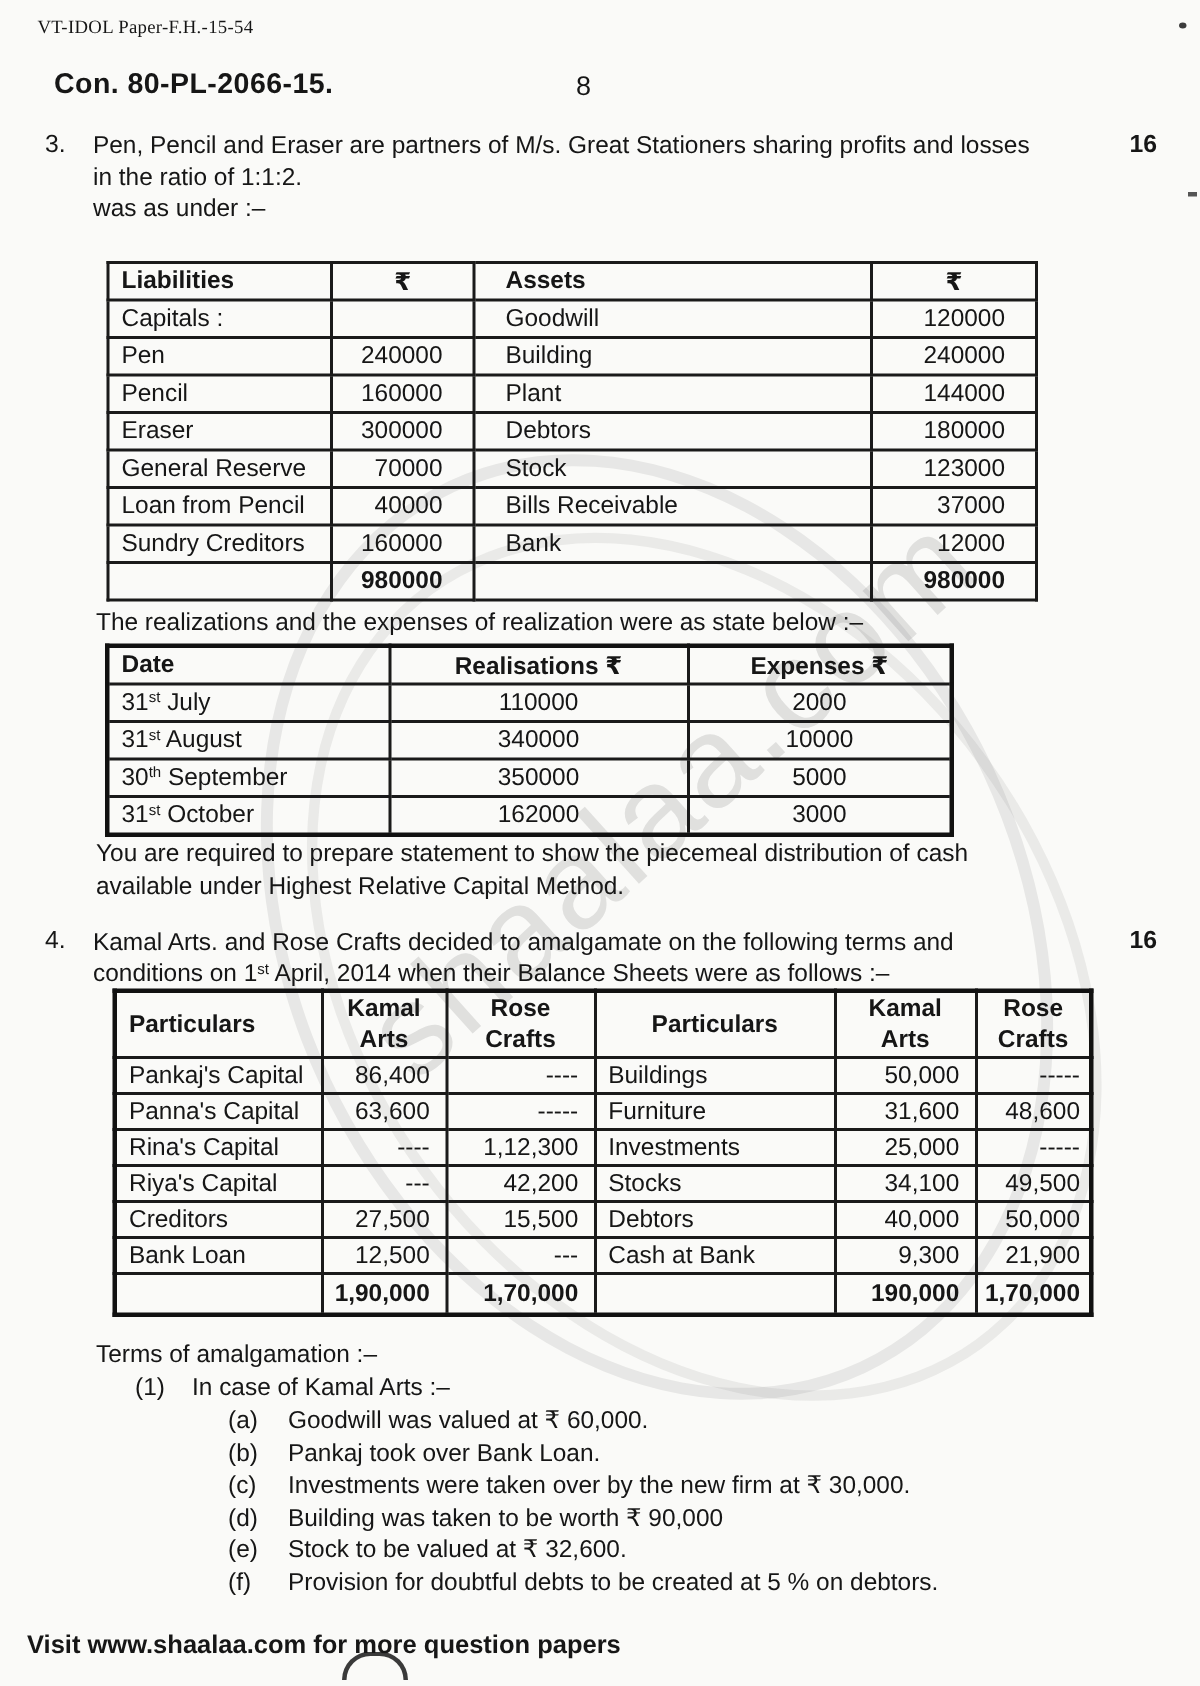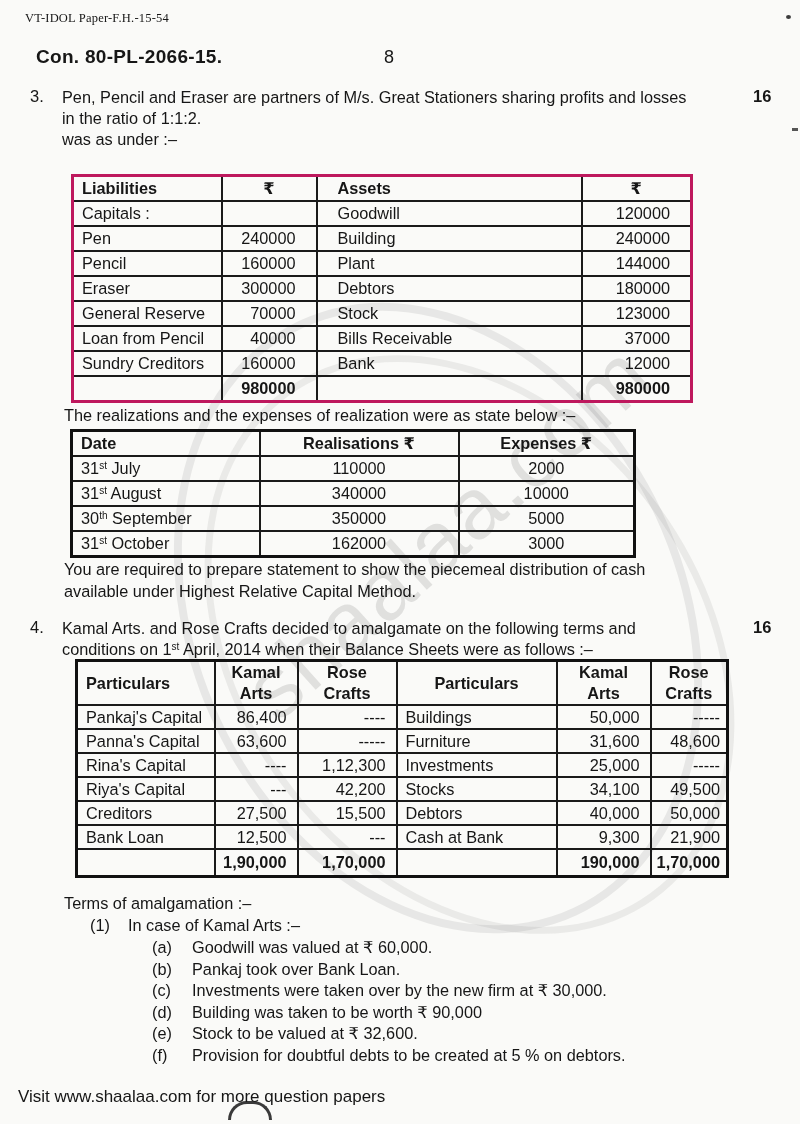--- a/index.html
+++ b/index.html
@@ -43,42 +43,42 @@
   th{font-weight:bold;}
   .al{text-align:left;padding-left:8px;}
   .ac{text-align:center;}
   .ar{text-align:right;padding-right:20px;}
   .ar2{text-align:right;padding-right:10px;}
   .ar3{text-align:right;padding-right:6px;}
   .b{font-weight:bold;}
   .indent{}
   .pad20{padding-left:20px;}
   
-  .t1{top:174px;left:71px;border:3px solid #be185d;}
+  .t1{top:174px;left:71px;border:1px solid #be185d;}
   .t1 td,.t1 th{height:23px;}
   
   .realz-intro{top:406px;left:64px;font-size:16.3px;}
   .t2{top:429px;left:70px;border:3px solid #111;}
   .t2 td,.t2 th{height:23px;}
   
   .req{top:559px;left:64px;font-size:16.3px;line-height:21.5px;}
   
   .t3{top:659px;left:75px;border:3px solid #111;}
   .t3 td{height:22px;}
   .t3 th{height:21px;line-height:21px;}
   .t3 .hdr2 div{line-height:21px;}
   .t3 .tot td{height:25px;}
   
   .terms-title{top:894px;left:64px;font-size:16.3px;}
   .terms-sub{top:916px;left:90px;font-size:16.3px;display:flex;}
   .terms-sub .lbl{width:38px;}
   .terms-list{top:937px;left:152px;font-size:16.3px;line-height:21.6px;}
   .term-row{display:flex;}
   .term-row .lbl{width:40px;}
-  .footer{top:1087px;left:18px;font-size:17px;}
+  .footer{top:1087px;left:18px;font-size:17px;font-weight:bold;}
 </style>
 </head>
 <body>
 
 <div>
 
   <div class="wm-ring"></div>
   <div class="wm-ring2"></div>
   <div class="wm-text">shaalaa.com</div>
   <div class="artifact-arc"></div>

